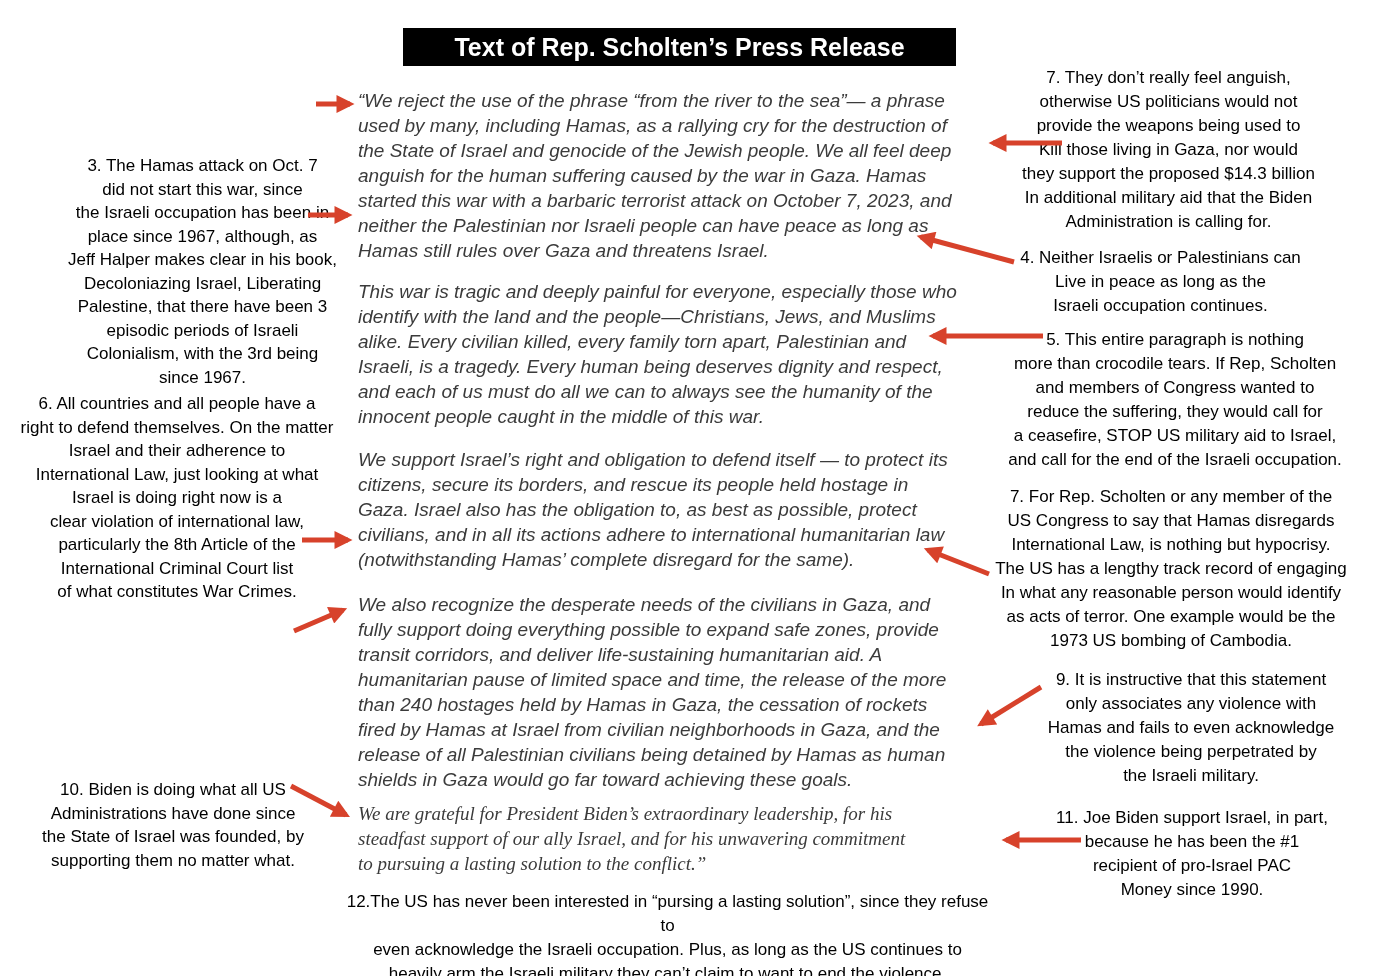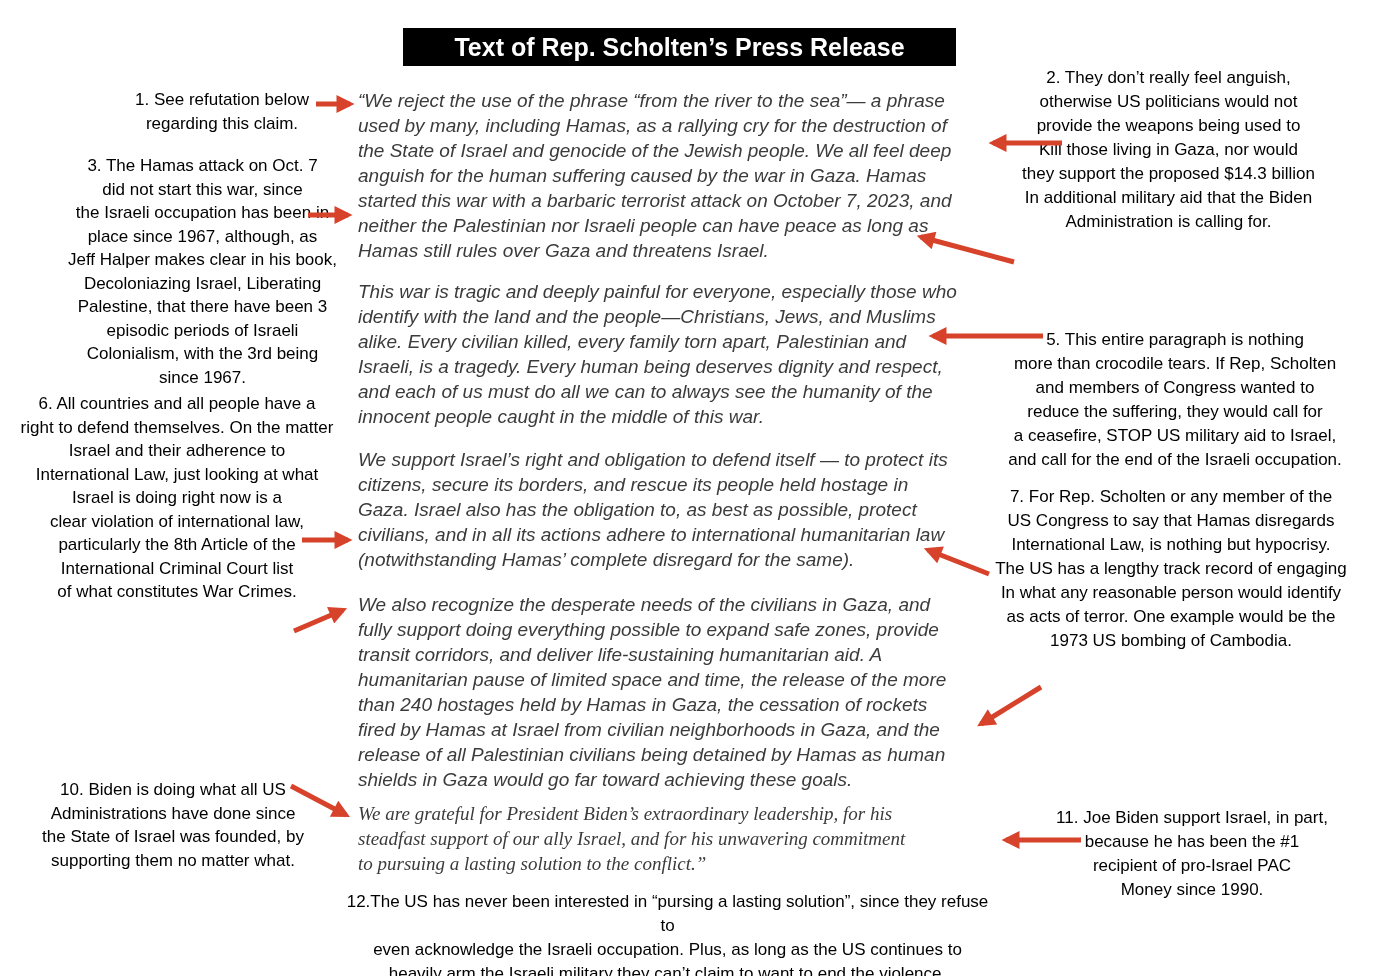--- a/index.html
+++ b/index.html
@@ -49,22 +49,20 @@
       <line x1="1062" y1="143" x2="993" y2="143" stroke="#d7422b" stroke-width="5" marker-end="url(#arrowhead)"></line>
       <line x1="1014" y1="262" x2="921" y2="237" stroke="#d7422b" stroke-width="5" marker-end="url(#arrowhead)"></line>
       <line x1="1043" y1="336" x2="933" y2="336" stroke="#d7422b" stroke-width="5" marker-end="url(#arrowhead)"></line>
       <line x1="989" y1="574" x2="928" y2="550" stroke="#d7422b" stroke-width="5" marker-end="url(#arrowhead)"></line>
       <line x1="1041" y1="687" x2="981" y2="724" stroke="#d7422b" stroke-width="5" marker-end="url(#arrowhead)"></line>
       <line x1="1081" y1="840" x2="1006" y2="840" stroke="#d7422b" stroke-width="5" marker-end="url(#arrowhead)"></line>
     </svg>
 
   <div class="banner">Text of Rep. Scholten’s Press Release statement</div>
 
-  <div class="note n1">1. See refutation below
-regarding this claim.</div>
   <div class="note n3">3. The Hamas attack on Oct. 7
 did not start this war, since
 the Israeli occupation has been in
 place since 1967, although, as
 Jeff Halper makes clear in his book,
 Decoloniazing Israel, Liberating
 Palestine, that there have been 3
 episodic periods of Israeli
 Colonialism, with the 3rd being
 since 1967.</div>
@@ -105,40 +103,48 @@
 transit corridors, and deliver life-sustaining humanitarian aid. A
 humanitarian pause of limited space and time, the release of the more
 than 240 hostages held by Hamas in Gaza, the cessation of rockets
 fired by Hamas at Israel from civilian neighborhoods in Gaza, and the
 release of all Palestinian civilians being detained by Hamas as human
 shields in Gaza would go far toward achieving these goals.</div>
   <div class="para p5">We are grateful for President Biden’s extraordinary leadership, for his
 steadfast support of our ally Israel, and for his unwavering commitment
 to pursuing a lasting solution to the conflict.”</div>
 
-  <div class="note n2">2. They don’t really feel anguish,
+  <div class="note n2">7. They don’t really feel anguish,
 otherwise US politicians would not
 provide the weapons being used to
 Kill those living in Gaza, nor would
 they support the proposed $14.3 billion
 In additional military aid that the Biden
 Administration is calling for.</div>
+  <div class="note n4">4. Neither Israelis or Palestinians can
+Live in peace as long as the
+Israeli occupation continues.</div>
   <div class="note n5">5. This entire paragraph is nothing
 more than crocodile tears. If Rep, Scholten
 and members of Congress wanted to
 reduce the suffering, they would call for
 a ceasefire, STOP US military aid to Israel,
 and call for the end of the Israeli occupation.</div>
   <div class="note n7">7. For Rep. Scholten or any member of the
 US Congress to say that Hamas disregards
 International Law, is nothing but hypocrisy.
 The US has a lengthy track record of engaging
 In what any reasonable person would identify
 as acts of terror. One example would be the
 1973 US bombing of Cambodia.</div>
+  <div class="note n9">9. It is instructive that this statement
+only associates any violence with
+Hamas and fails to even acknowledge
+the violence being perpetrated by
+the Israeli military.</div>
   <div class="note n11">11. Joe Biden support Israel, in part,
 because he has been the #1
 recipient of pro-Israel PAC
 Money since 1990.</div>
 
   <div class="note n12">12.The US has never been interested in “pursing a lasting solution”, since they refuse to
 even acknowledge the Israeli occupation. Plus, as long as the US continues to
 heavily arm the Israeli military they can’t claim to want to end the violence.</div>
 
 </div>

